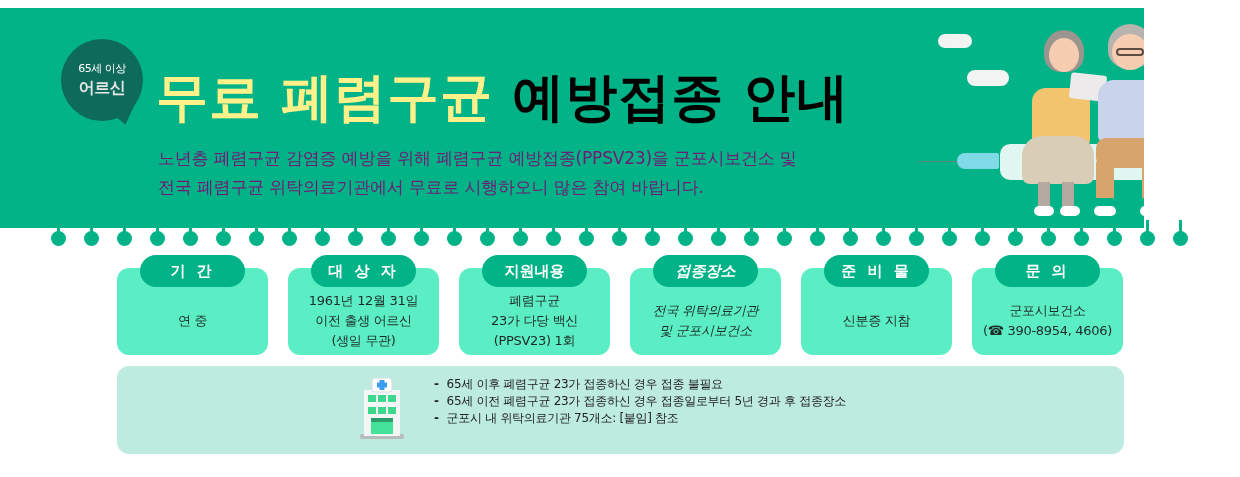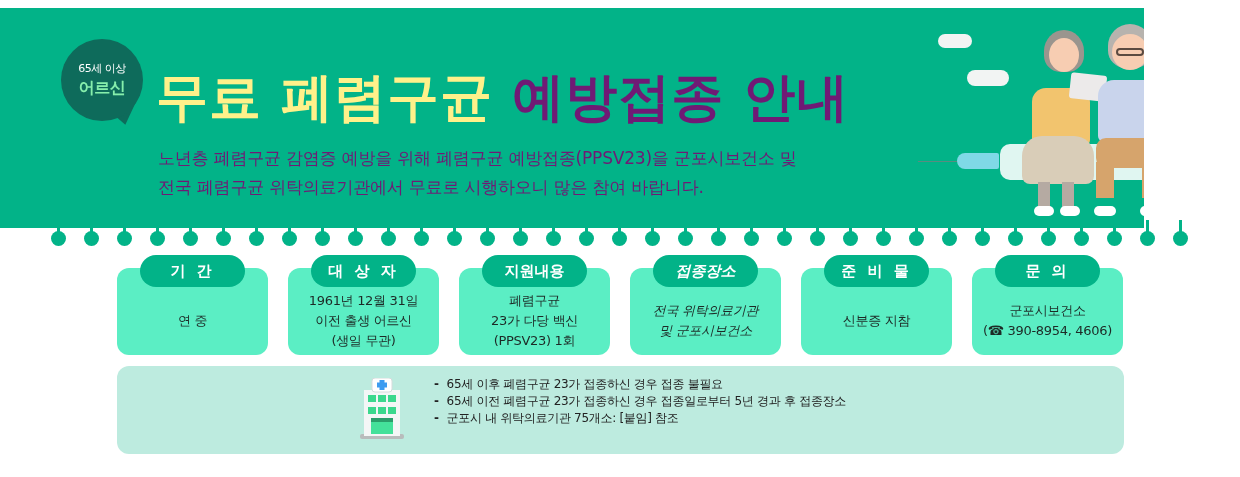--- a/index.html
+++ b/index.html
@@ -4,25 +4,25 @@
 <style>
   * { box-sizing: border-box; margin: 0; padding: 0; }
   html, body { width: 1240px; height: 477px; background: #ffffff; overflow: hidden; }
   body { position: relative; font-family: "DejaVu Sans", "Liberation Sans", sans-serif; color: #222; }
 
   .banner { position: absolute; left: 0; top: 0; width: 1144px; height: 220px; background: #02b388; overflow: hidden; margin-top: 8px; }
 
   .bubble { position: absolute; left: 61px; top: 31px; width: 82px; height: 82px; border-radius: 50%; background: #0e6b5b; text-align: center; }
   .bubble-tail { position: absolute; left: 112px; top: 98px; width: 0; height: 0; border-left: 10px solid transparent; border-right: 18px solid transparent; border-top: 18px solid #0e6b5b; transform: rotate(-20deg); }
   .bubble .small { display: block; margin-top: 22px; font-size: 11px; color: #fff; letter-spacing: -0.5px; }
-  .bubble .big { display: block; margin-top: 2px; font-size: 16px; font-weight: bold; color: #86efac; letter-spacing: -0.5px; }
+  .bubble .big { display: block; margin-top: 2px; font-size: 16px; font-weight: bold; color: #e5e5e5; letter-spacing: -0.5px; }
 
   .title { position: absolute; left: 156px; top: 56px; font-size: 52px; font-weight: bold; letter-spacing: 1px; white-space: nowrap; line-height: 66px; }
   .title .yellow { color: #fff18a; }
-  .title .white { color: #701a75; }
+  .title .white { color: #000000; }
 
   .desc { position: absolute; left: 158px; top: 136px; font-size: 17px; color: #701a75; line-height: 29px; white-space: nowrap; letter-spacing: -0.2px; }
 
   
   .illus { position: absolute; left: 900px; top: 0; width: 340px; height: 220px; }
   .cloud { position: absolute; background: #f2f4f3; border-radius: 20px; }
   .cloud:before, .cloud:after { content: ""; position: absolute; background: #f2f4f3; border-radius: 50%; }
   .needle { position: absolute; left: 18px; top: 153px; width: 40px; height: 1px; background: #5a8c80; }
   .hub { position: absolute; left: 57px; top: 145px; width: 42px; height: 16px; background: #7fd9e6; border-radius: 8px 2px 2px 8px; }
   .barrel { position: absolute; left: 100px; top: 136px; width: 250px; height: 36px; background: rgba(255,255,255,0.88); border-radius: 10px 0 0 10px; }

